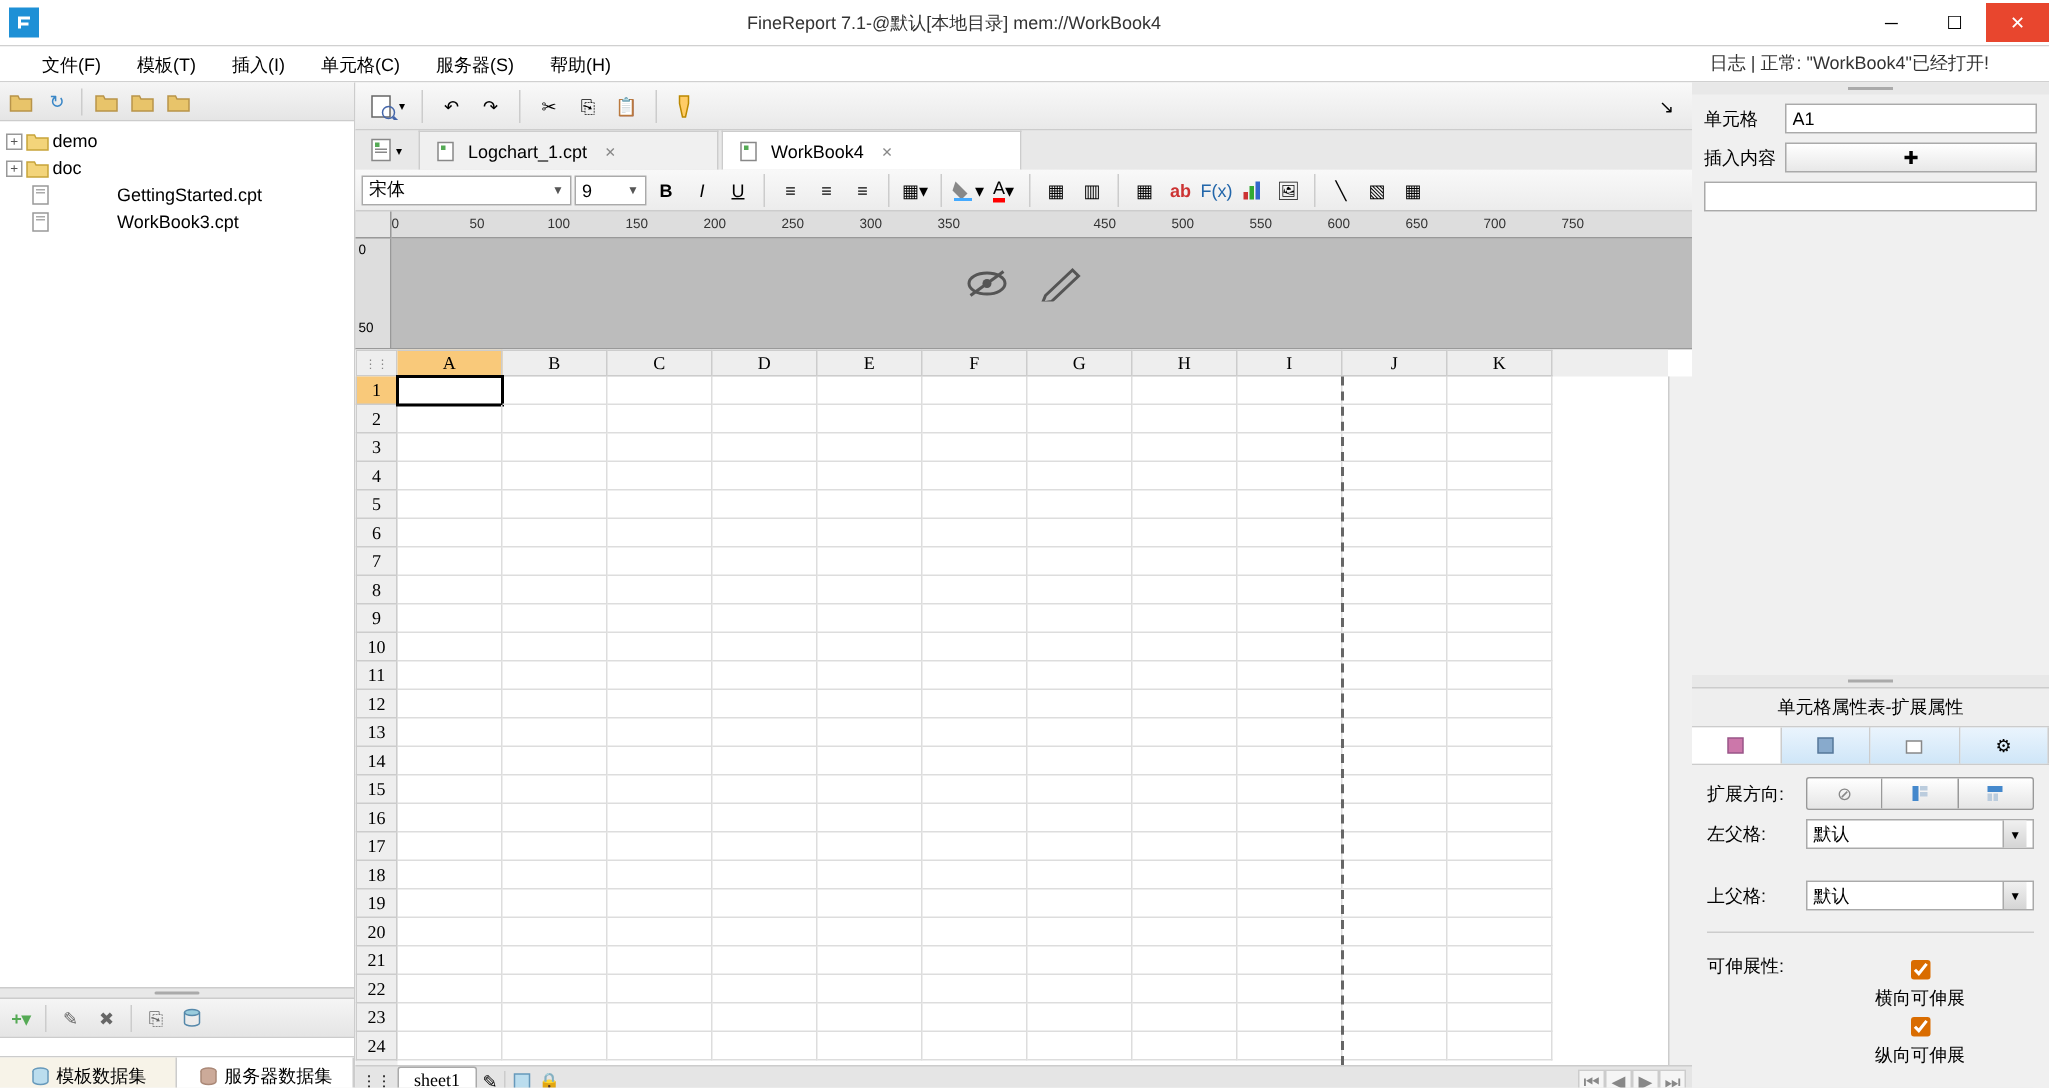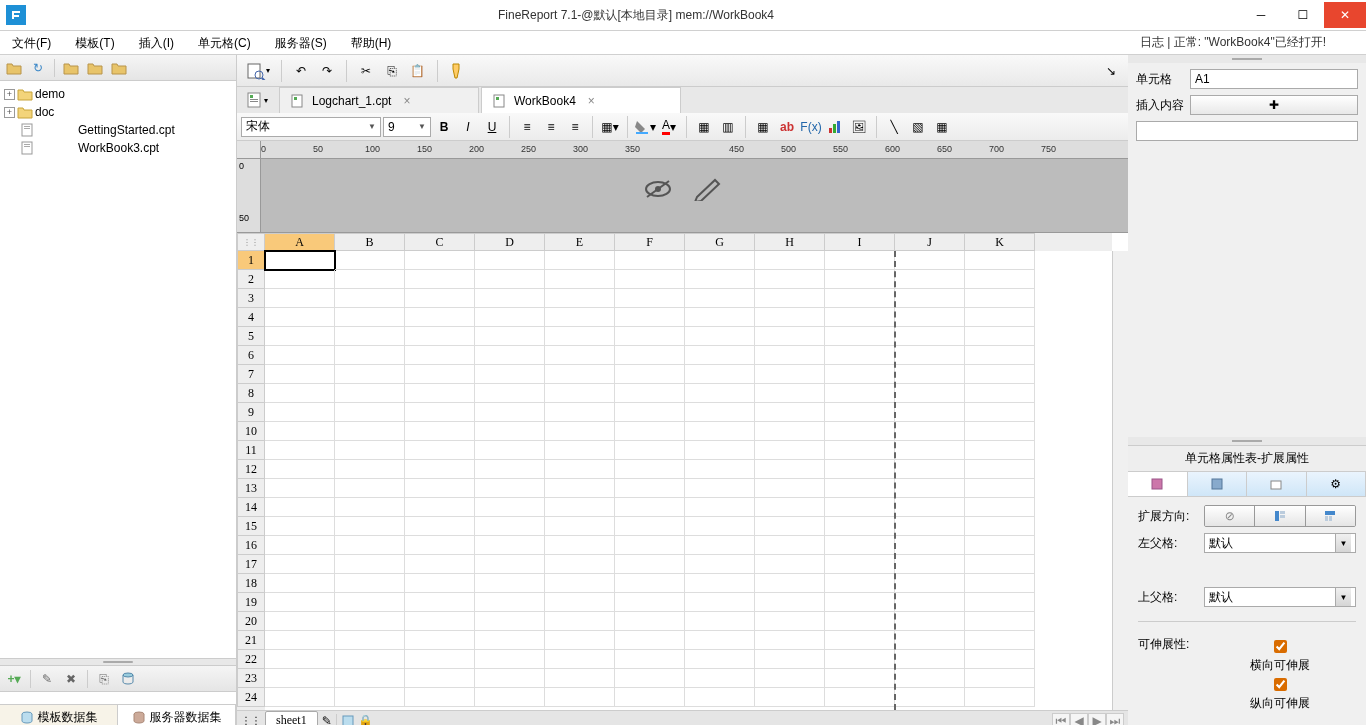--- a/index.html
+++ b/index.html
@@ -8,21 +8,21 @@
 
 .titlebar { height: 31px; background: #fff; display: flex; align-items: center; border-bottom: 1px solid #d0d0d0; }
 .titlebar .app-logo { width: 20px; height: 20px; background: #1e90d6; margin: 0 6px; display:flex;align-items:center;justify-content:center;}
 .titlebar .title-text { flex: 1; text-align: center; color:#333;}
 .win-btns { display: flex; }
 .win-btn { width: 42px; height: 26px; display:flex;align-items:center;justify-content:center; }
 .win-btn.close { background: #e8462e; color:#fff; }
 
 
 .menubar { height: 24px; background:#fff; border-bottom:1px solid #d0d0d0; display:flex; align-items:center; }
-.menubar .menu-left { display:flex; padding-left:0;}
+.menubar .menu-left { display:flex; padding-left:16px;}
 .menubar .menu-item { padding: 0 12px; line-height:24px; cursor:default;}
 .menubar .menu-right { margin-left:auto; padding-right:40px; color:#333;}
 
 
 .main { display:flex; height: calc(725px - 50px); }
 .left-panel { width: 237px; background:#fff; border-right:1px solid #ccc; display:flex; flex-direction:column;}
 .center-panel { flex:1; background:#eee; display:flex; flex-direction:column;}
 .right-panel { width: 238px; background:#f0f0f0; display:flex; flex-direction:column;}
 
 
@@ -832,21 +832,21 @@
             </div>
         </div>
       </div>
       <div class="prop-row">
         <div style="width:60px;">左父格:</div>
         <div class="dd">
             <span>默认</span>
             <span class="caret">▼</span>
           </div>
       </div>
-      <div class="prop-row" style="margin-top:34px;">
+      <div class="prop-row" style="margin-top:21px;">
         <div style="width:60px;">上父格:</div>
         <div class="dd">
             <span>默认</span>
             <span class="caret">▼</span>
           </div>
       </div>
       <div style="height:1px;background:#ccc;margin:14px 0;"></div>
       <div class="prop-row" style="align-items:flex-start;">
         <div style="width:60px;">可伸展性:</div>
         <div style="flex:1;">

